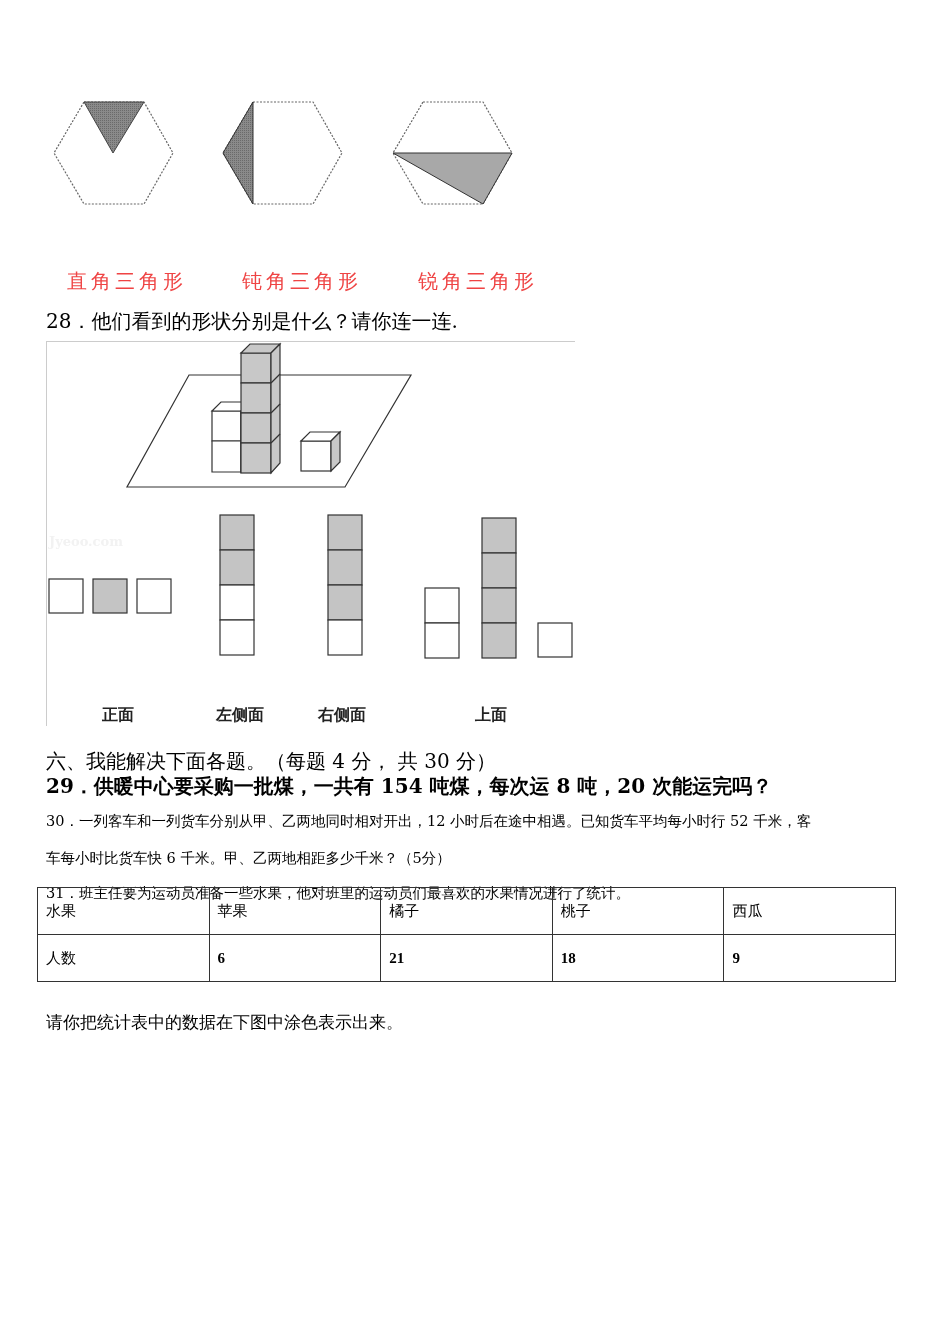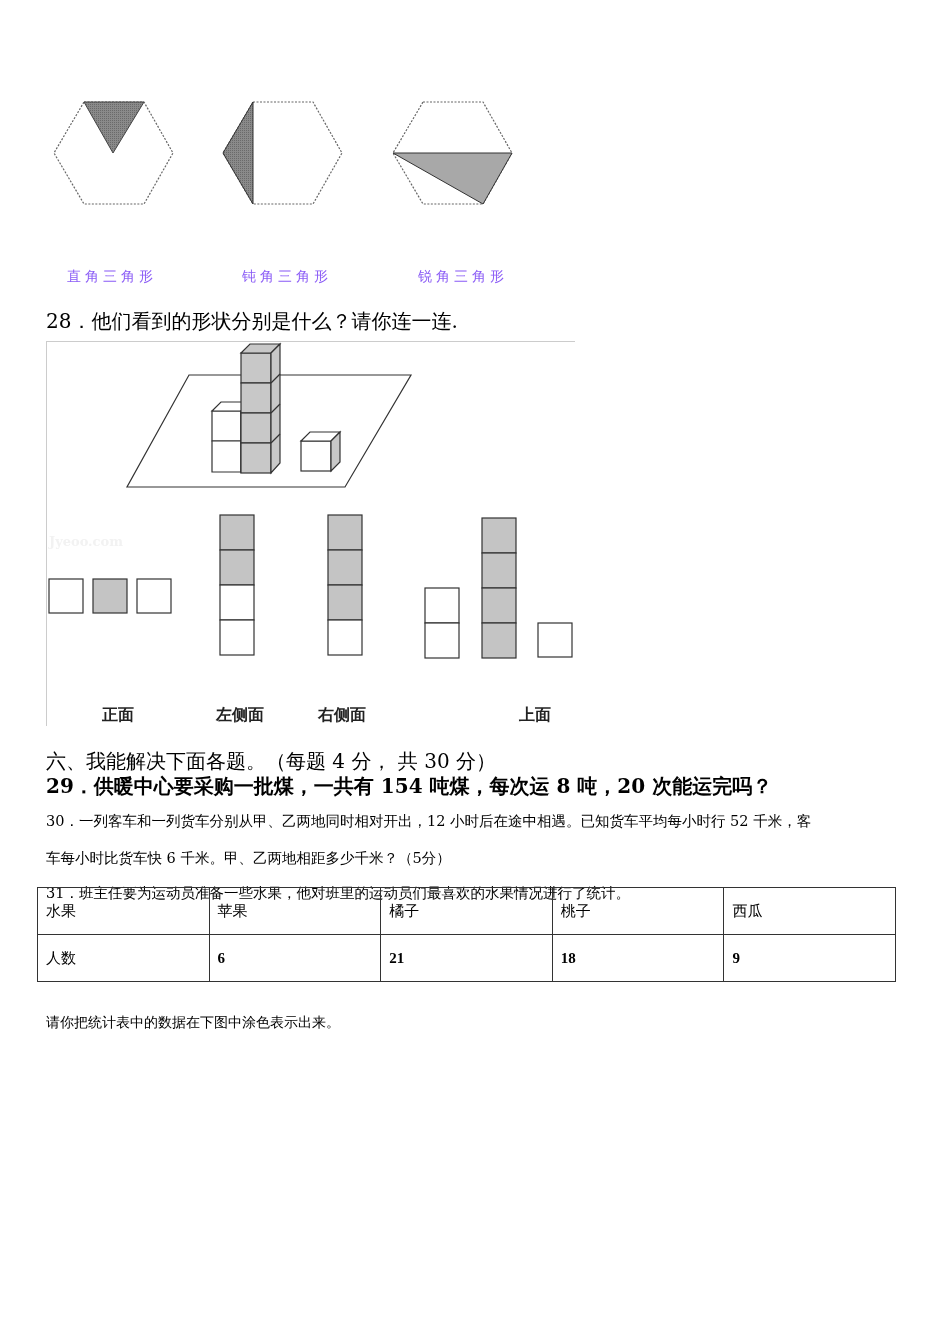--- a/index.html
+++ b/index.html
@@ -1,20 +1,20 @@
 <!DOCTYPE html>
 <html><head>
 <meta charset="utf-8">
 <style>
   html, body { margin: 0; padding: 0; background: #ffffff; }
   body { width: 950px; height: 1344px; position: relative; overflow: hidden;
          font-family: "DejaVu Serif", "Liberation Serif", serif; color: #000; }
   .abs { position: absolute; }
   .q-text { font-size: 20px; line-height: 20px; white-space: nowrap; }
-  .tri-label { font-size: 14px; color: #8b5cf6; letter-spacing: 4px; font-family: "DejaVu Serif", serif; }
+  .tri-label { font-size: 20px; color: #ef4444; letter-spacing: 4px; font-family: "DejaVu Serif", serif; }
   .view-label { font-size: 16px; color: #222; font-family: "DejaVu Sans", sans-serif; }
   table.fruit { border-collapse: collapse; position: absolute; left: 37px; top: 887px; width: 859px; }
   table.fruit td { border: 1.5px solid #333; height: 46px; padding: 0 0 0 8px; font-size: 15px; vertical-align: middle; }
   table.fruit td.num { font-weight: bold; font-family: "Liberation Serif", serif; }
   .watermark { color: #f2f2f2; font-size: 13px; font-family: "DejaVu Serif", serif; }
 </style>
 </head>
 <body>
 
 <div class="abs" style="left:40px;top:90px;width:500px;height:210px;">
@@ -106,21 +106,21 @@
       <rect x="435" y="211" width="34" height="35" fill="#c4c4c4"></rect>
       <rect x="435" y="246" width="34" height="35" fill="#c4c4c4"></rect>
       <rect x="435" y="281" width="34" height="35" fill="#c4c4c4"></rect>
       <rect x="491" y="281" width="34" height="34" fill="#fff"></rect>
     </g>
   </svg>
   <div class="abs watermark" style="left:2px;top:192px;">Jyeoo.com</div>
   <div class="abs view-label" style="left:55px;top:363px;">正面</div>
   <div class="abs view-label" style="left:169px;top:363px;">左侧面</div>
   <div class="abs view-label" style="left:271px;top:363px;">右侧面</div>
-  <div class="abs view-label" style="left:428px;top:363px;margin-left:44px;">上面</div>
+  <div class="abs view-label" style="left:428px;top:363px;">上面</div>
 </div>
 
 <div class="abs q-text" style="left:46px;top:751px;">六、我能解决下面各题。（每题 4 分， 共 30 分）</div>
 <div class="abs q-text" style="left:46px;top:776px;font-weight:bold;">29．供暖中心要采购一批煤，一共有 154 吨煤，每次运 8 吨，20 次能运完吗？</div>
 <div class="abs q-text" style="left:46px;top:811px;font-size:14.5px;">30．一列客车和一列货车分别从甲、乙两地同时相对开出，12 小时后在途中相遇。已知货车平均每小时行 52 千米，客</div>
 <div class="abs q-text" style="left:46px;top:848px;font-size:14.5px;">车每小时比货车快 6 千米。甲、乙两地相距多少千米？（5分）</div>
 <div class="abs q-text" style="left:46px;top:883px;font-size:14.5px;">31．班主任要为运动员准备一些水果，他对班里的运动员们最喜欢的水果情况进行了统计。</div>
 
 <table class="fruit">
   <tbody>
@@ -134,13 +134,13 @@
   <tr>
     <td>人数</td>
     <td class="num">6</td>
     <td class="num">21</td>
     <td class="num">18</td>
     <td class="num">9</td>
   </tr>
 </tbody>
   </table>
 
-<div class="abs q-text" style="left:46px;top:1012px;font-size:14px;">请你把统计表中的数据在下图中涂色表示出来。</div>
+<div class="abs q-text" style="left:46px;top:1012px;font-size:17px;">请你把统计表中的数据在下图中涂色表示出来。</div>
 
 </body></html>

